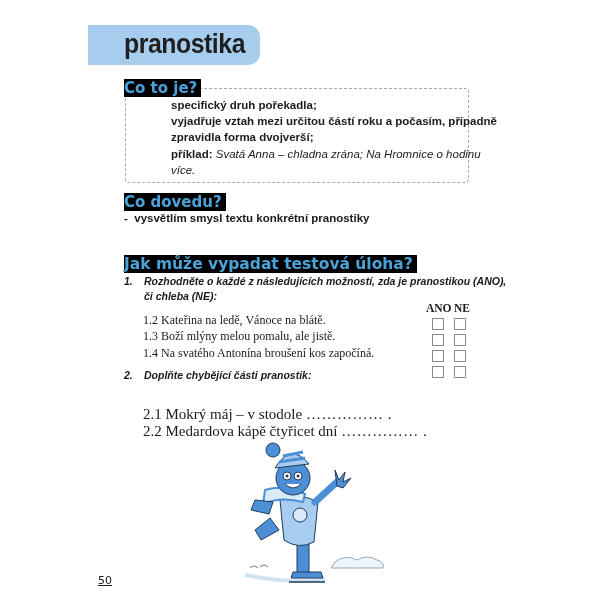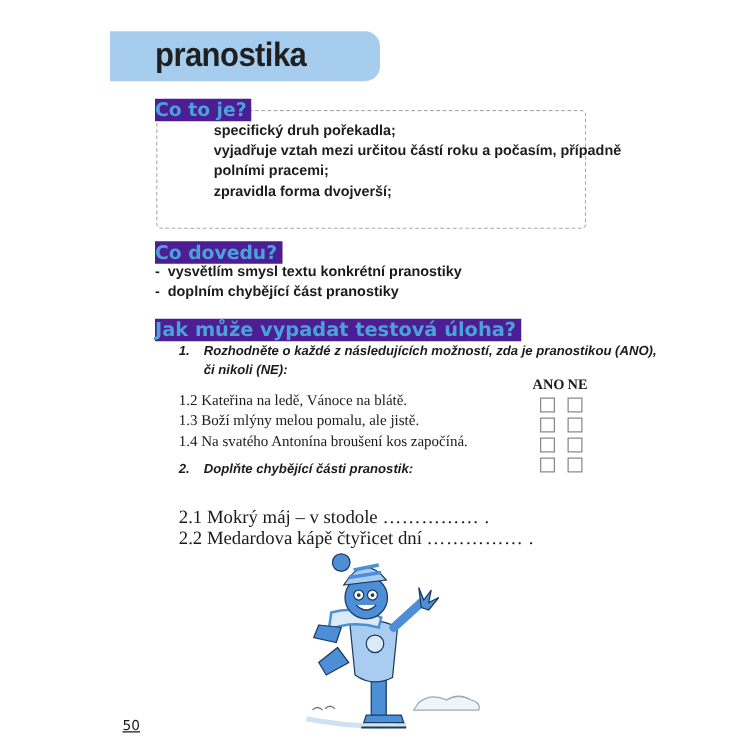--- a/index.html
+++ b/index.html
@@ -1,25 +1,25 @@
 <!DOCTYPE html>
 <html><head>
 <meta charset="utf-8">
 <style>
   html, body { margin: 0; padding: 0; background: #ffffff; }
   body { width: 600px; height: 600px; position: relative; overflow: hidden; font-family: "DejaVu Sans", sans-serif; color: #1a1a1a; }
-  .banner { position: absolute; left: 88px; top: 25px; width: 216px; height: 40px; background: #a6cdee; border-radius: 0 12px 12px 0; }
+  .banner { position: absolute; left: 88px; top: 25px; width: 172px; height: 40px; background: #a6cdee; border-radius: 0 12px 12px 0; }
   .banner-title { position: absolute; left: 36px; top: 2px; font-family: "Liberation Sans", sans-serif; font-weight: bold; font-size: 27px; letter-spacing: -0.5px; color: #1f1f1f; line-height: 34px; transform: scaleX(0.92); transform-origin: left; }
-  .section-h { position: absolute; font-family: "DejaVu Sans", sans-serif; font-weight: bold; color: #4aa3d8; font-size: 15px; line-height: 18px; background: #4c1d95; padding-right: 4px; }
+  .section-h { position: absolute; font-family: "DejaVu Sans", sans-serif; font-weight: bold; color: #4aa3d8; font-size: 15px; line-height: 18px; background: #000000; padding-right: 4px; }
   .box { position: absolute; left: 125px; top: 88px; width: 342px; height: 93px; border: 1.5px dashed #a9a9a9; border-radius: 4px; }
   .box-lines { position: absolute; left: 137px; top: 97px; width: 330px; font-family: "Liberation Sans", sans-serif; font-weight: bold; font-size: 11.5px; line-height: 16.2px; color: #1c1c1c; margin-left: 34px; }
   .box-lines .ex { font-weight: normal; font-style: italic; }
   .dov-list { position: absolute; left: 124px; top: 211px; font-family: "Liberation Sans", sans-serif; font-weight: bold; font-size: 11.5px; line-height: 15.5px; }
   .dov-list div::before { content: "-  "; white-space: pre; }
-  .task-h { position: absolute; left: 124px; font-family: "Liberation Sans", sans-serif; font-weight: bold; font-style: italic; font-size: 10.5px; line-height: 15px; margin-left: 19px; }
+  .task-h { position: absolute; left: 124px; font-family: "Liberation Sans", sans-serif; font-weight: bold; font-style: italic; font-size: 10.5px; line-height: 15px; }
   .task-h .num { display: inline-block; width: 20px; }
   .col-head { position: absolute; top: 302px; font-family: "Liberation Serif", serif; font-weight: bold; font-size: 11.5px; }
   .items { position: absolute; left: 143px; top: 312px; font-family: "Liberation Serif", serif; font-size: 12px; line-height: 16.3px; }
   .cb { position: absolute; width: 10px; height: 10px; border: 1px solid #8a8a8a; background: #fff; }
   .fill-items { position: absolute; left: 143px; top: 406px; font-family: "Liberation Serif", serif; font-size: 15px; line-height: 17px; }
   .fill-items .dots { letter-spacing: 0.5px; }
   .pageno { position: absolute; left: 98px; top: 574px; font-size: 11px; font-family: "DejaVu Sans", sans-serif; text-decoration: underline; }
   .illus { position: absolute; left: 225px; top: 440px; width: 180px; height: 155px; }
 </style>
 </head>
@@ -27,35 +27,34 @@
 
 <div class="banner">
   <div class="banner-title">pranostika</div>
 </div>
 
 <div class="box"></div>
 <div class="section-h" style="left:124px; top:79px;">Co to je?</div>
 <div class="box-lines">
   <div>specifický druh pořekadla;</div>
   <div>vyjadřuje vztah mezi určitou částí roku a počasím, případně</div>
-  <div>polními pracemi;</div>
   <div>zpravidla forma dvojverší;</div>
+  <div><span>příklad:</span><span class="ex"> Svatá Anna – chladna zrána; Na Hromnice o hodinu více.</span></div>
 </div>
 
 <div class="section-h" style="left:124px; top:193px;">Co dovedu?</div>
 <div class="dov-list">
   <div>vysvětlím smysl textu konkrétní pranostiky</div>
-  <div>doplním chybějící část pranostiky</div>
 </div>
 
 <div class="section-h" style="left:124px; top:255px; font-size:15.5px;">Jak může vypadat testová úloha?</div>
 
 <div class="task-h" style="top:274px;">
   <span class="num">1.</span><span>Rozhodněte o každé z následujících možností, zda je pranostikou (ANO),</span><br>
-  <span class="num"></span><span>či nikoli (NE):</span>
+  <span class="num"></span><span>či chleba (NE):</span>
 </div>
 
 <div class="col-head" style="left:426px;">ANO</div>
 <div class="col-head" style="left:454px;">NE</div>
 
 <div class="items">
   <div>1.2 Kateřina na ledě, Vánoce na blátě.</div>
   <div>1.3 Boží mlýny melou pomalu, ale jistě.</div>
   <div>1.4 Na svatého Antonína broušení kos započíná.</div>
 </div>

